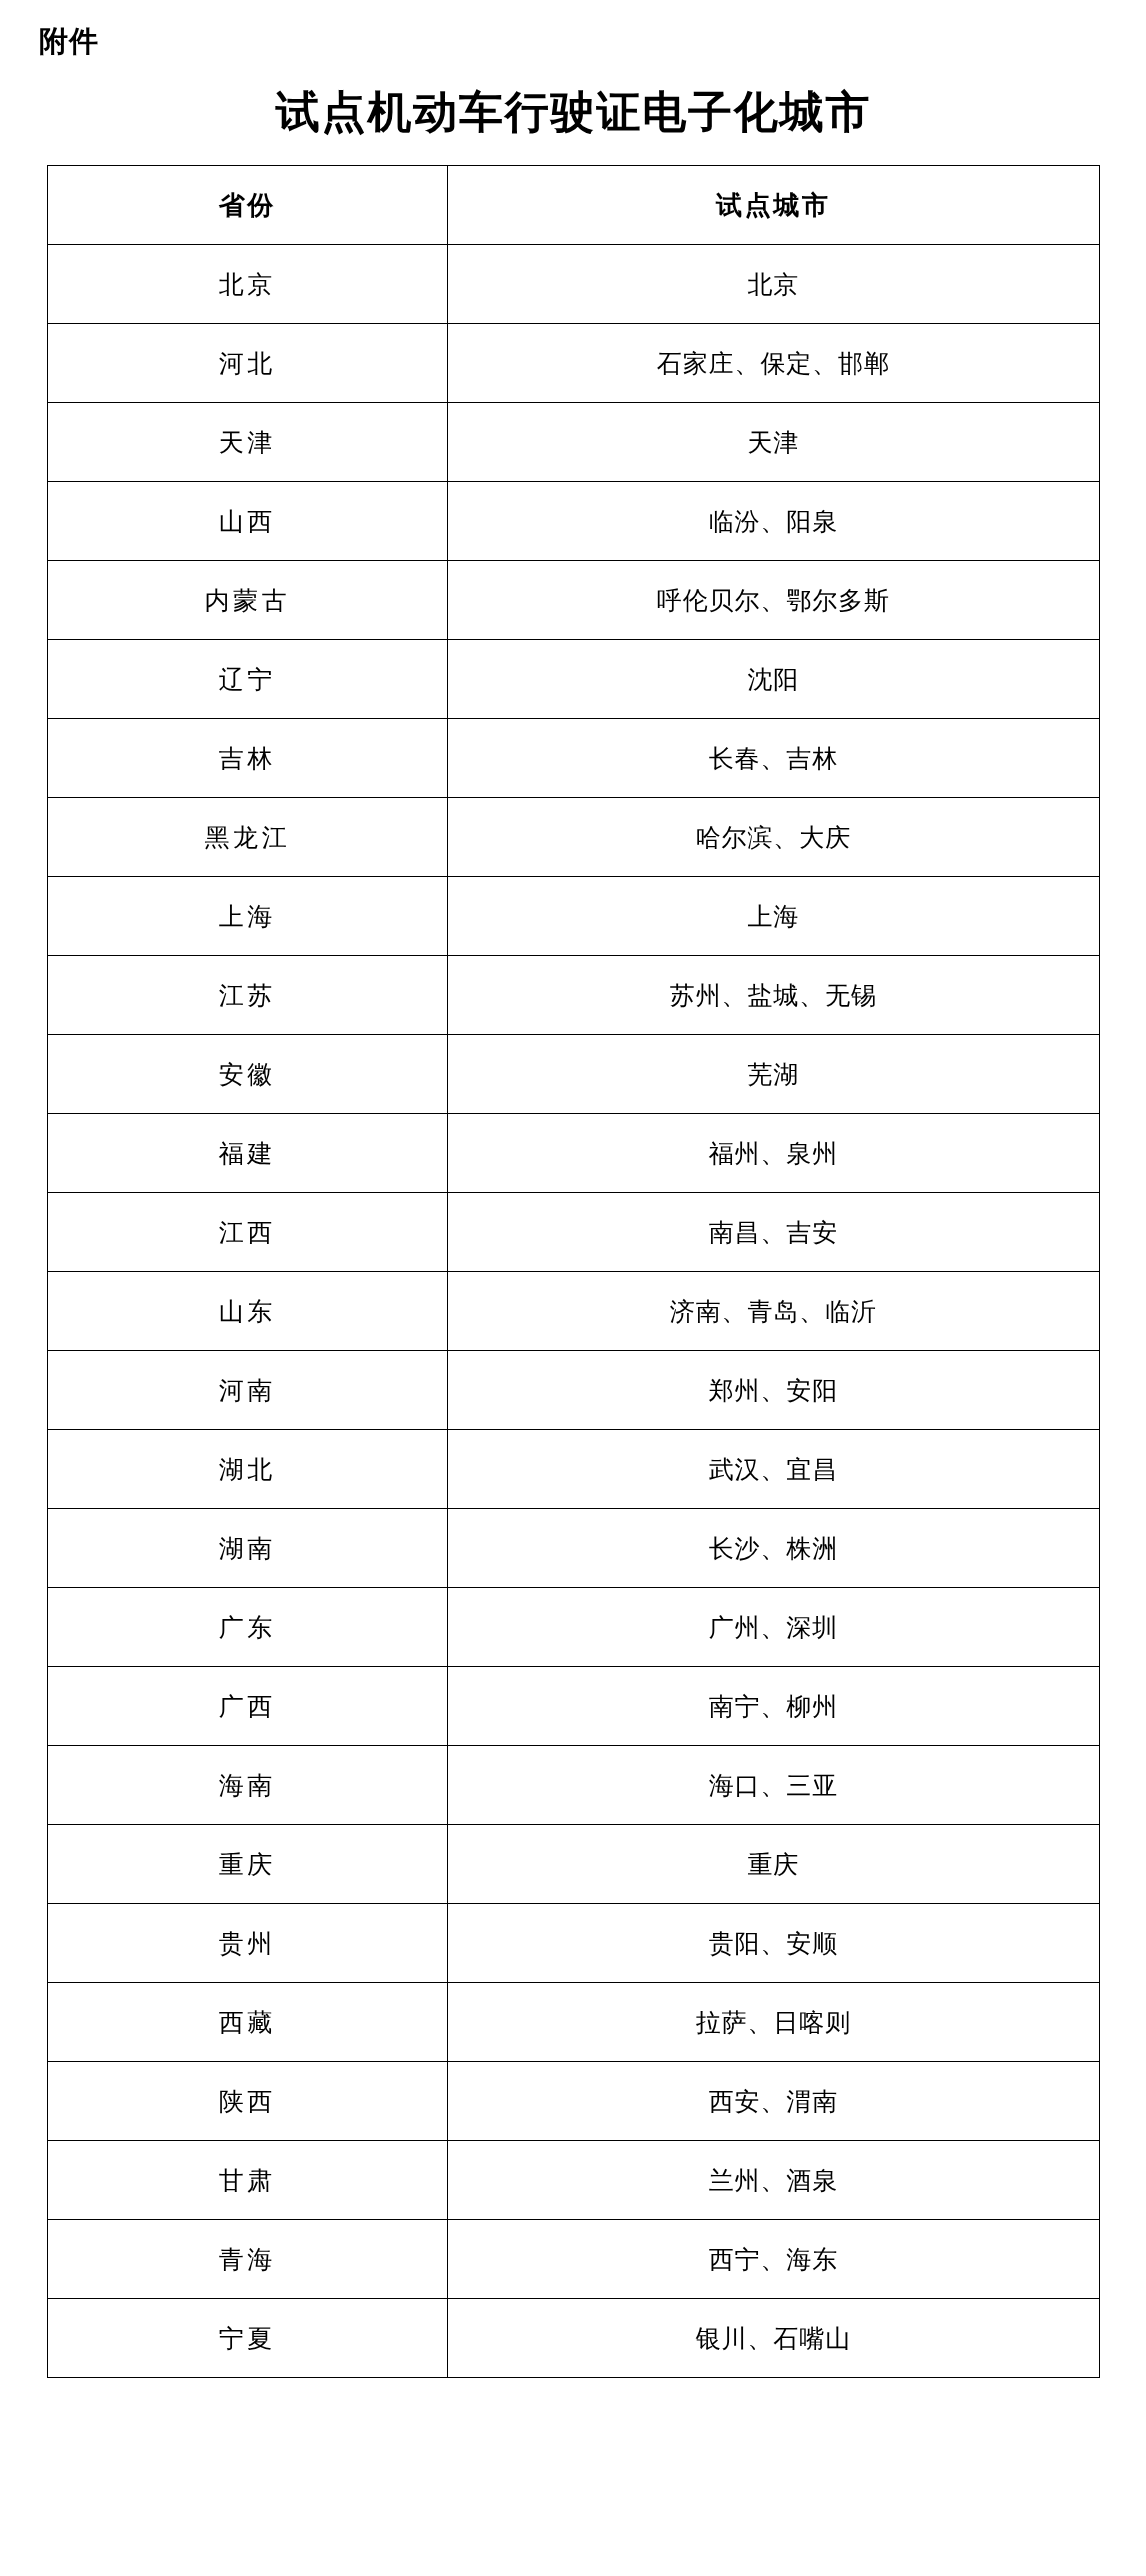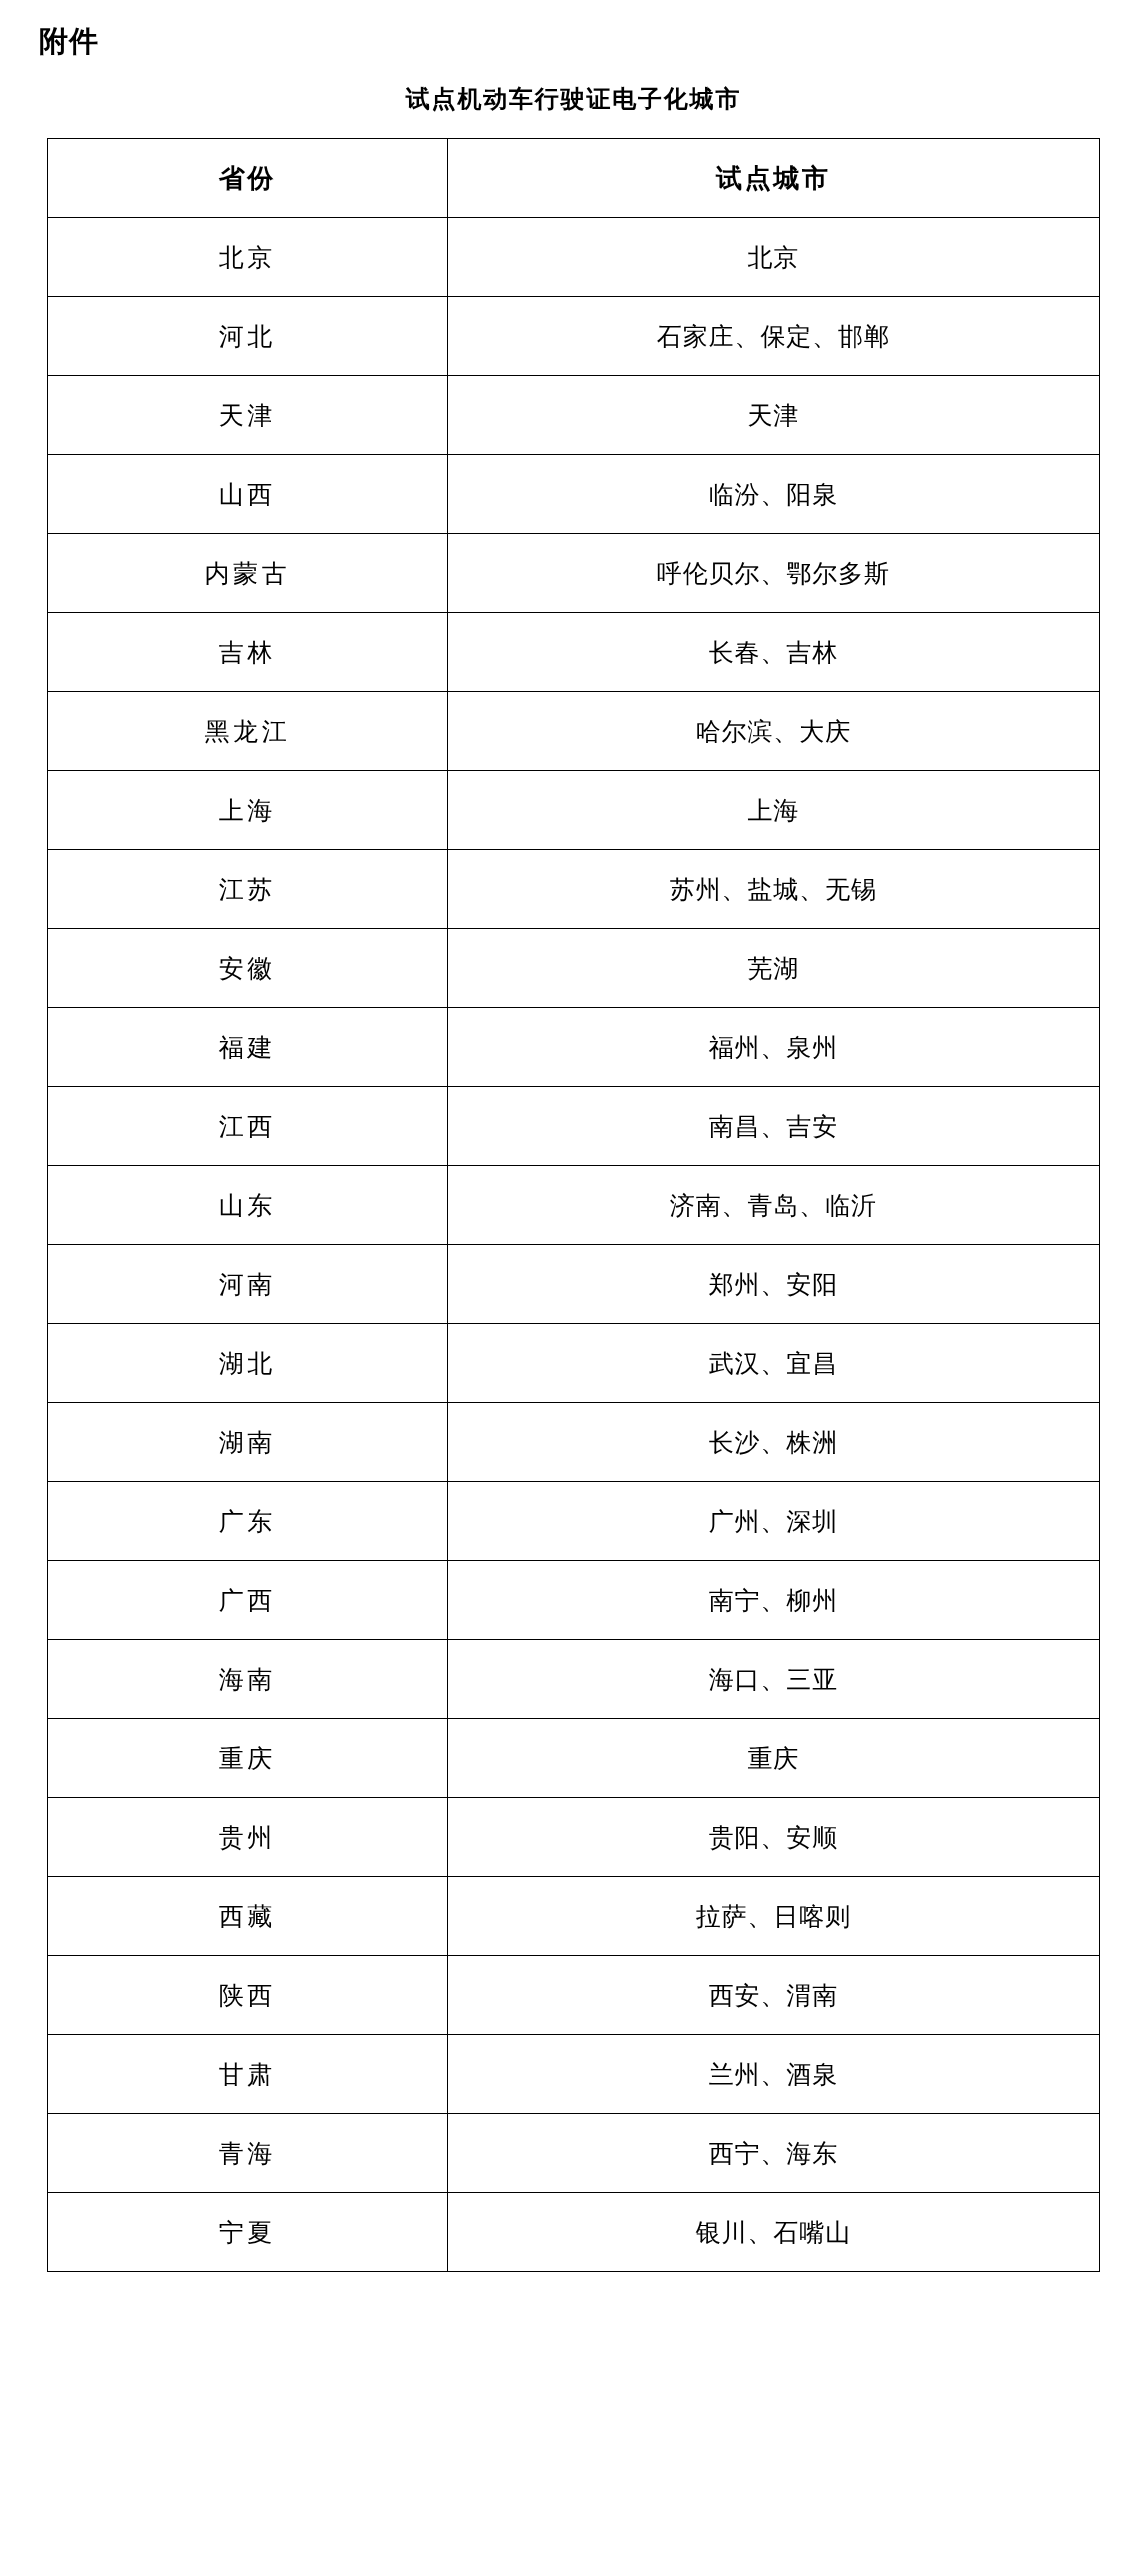--- a/index.html
+++ b/index.html
@@ -25,21 +25,21 @@
     font-family: "Liberation Sans", "DejaVu Sans", sans-serif;
     font-size: 29px;
     font-weight: 700;
     line-height: 1;
     padding: 27px 0 0 39px;
     letter-spacing: 0.9px;
   }
   .doc-title {
     text-align: center;
     font-family: "Liberation Sans", "DejaVu Sans", sans-serif;
-    font-size: 24px;
+    font-size: 44px;
     font-weight: 700;
     letter-spacing: 1.8px;
     margin-top: 27px;
     margin-bottom: 23px;
   }
   .table-wrap {
     padding: 0 47px 36px 47px;
   }
   table.city-table {
     width: 100%;
@@ -108,20 +108,24 @@
           </tr>
           <tr>
             <td class="province">山西</td>
             <td class="cities">临汾、阳泉</td>
           </tr>
           <tr>
             <td class="province">内蒙古</td>
             <td class="cities">呼伦贝尔、鄂尔多斯</td>
           </tr>
           <tr>
+            <td class="province">辽宁</td>
+            <td class="cities">沈阳</td>
+          </tr>
+          <tr>
             <td class="province">吉林</td>
             <td class="cities">长春、吉林</td>
           </tr>
           <tr>
             <td class="province">黑龙江</td>
             <td class="cities">哈尔滨、大庆</td>
           </tr>
           <tr>
             <td class="province">上海</td>
             <td class="cities">上海</td>

